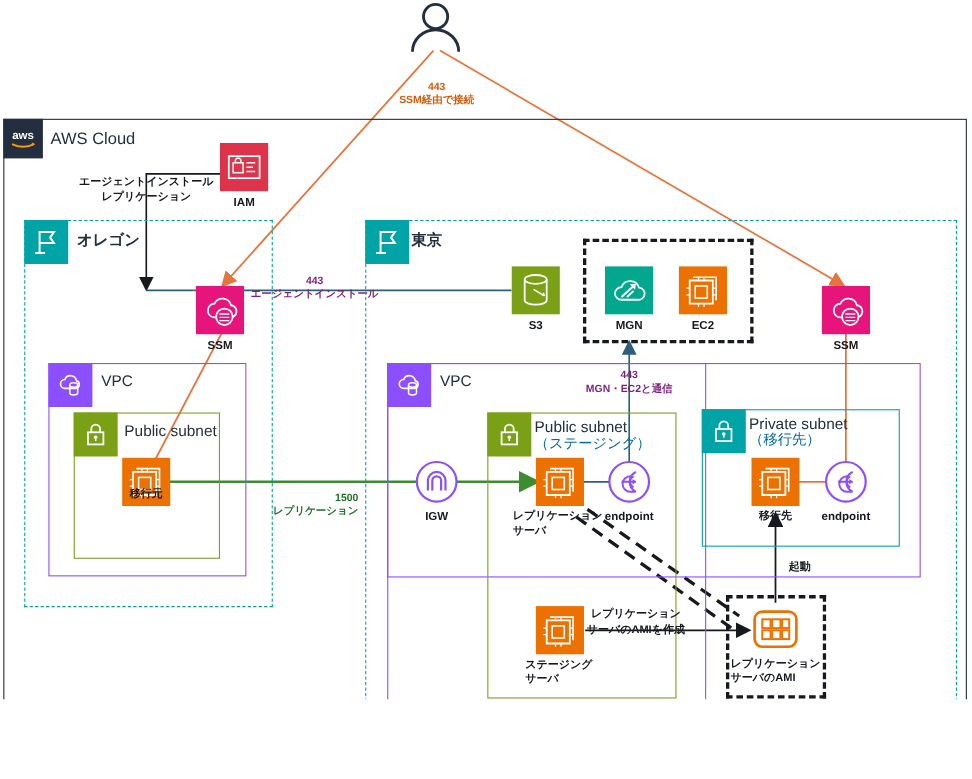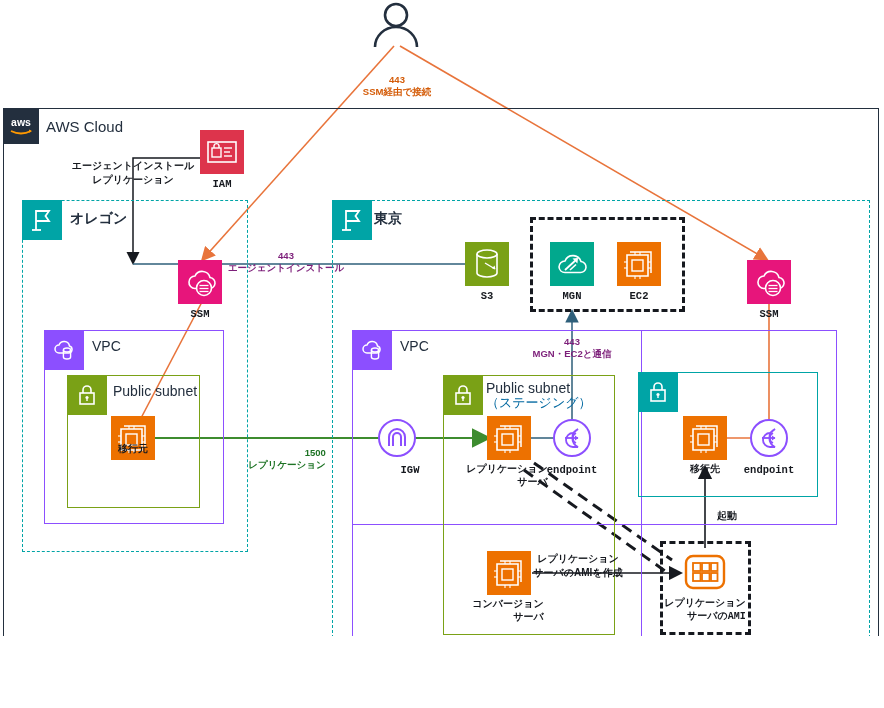--- a/index.html
+++ b/index.html
@@ -42,25 +42,24 @@
   .badge-label .sub{display:block;font-size:13px;color:#0369a1;}
 
   
   .svc{position:absolute;width:44px;height:44px;}
   .svc-sq{width:44px;height:44px;display:block;}
   .svc-label{
     position:absolute;
     font-size:10.5px;
     font-weight:bold;
     color:#16191F;
-    text-align:right;
+    text-align:left;
     line-height:1.25;
     white-space:nowrap;
     transform:translateX(-50%);
-    font-family:Liberation Mono, monospace;
   }
   .svc-label.jp{font-size:10px;}
 
   
   .conn-label{
     position:absolute;
     text-align:center;
     line-height:1.3;
     white-space:nowrap;
     transform:translateX(-50%);
@@ -339,21 +338,21 @@
   </div>
   <div class="badge-label" style="left:400px;top:338px;">VPC</div>
 
   <div class="abs" style="left:377px;top:418px;width:40px;height:40px;">
     <svg width="40" height="40" viewBox="0 0 40 40">
       <circle cx="20" cy="20" r="18" fill="#ffffff" stroke="#8C4FFF" stroke-width="2"></circle>
       <path d="M12,28 L12,19 a8,8 0 0 1 16,0 L28,28" fill="none" stroke="#8C4FFF" stroke-width="2"></path>
       <path d="M16,28 L16,19 a4,4 0 0 1 8,0 L24,28" fill="none" stroke="#8C4FFF" stroke-width="2"></path>
     </svg>
   </div>
-  <div class="svc-label" style="left:410px;top:464px;">IGW</div>
+  <div class="svc-label" style="left:397px;top:464px;">IGW</div>
 
   <div class="box subnet-green" style="left:443px;top:375px;width:172px;height:260px;"></div>
   <div class="badge" style="left:443px;top:375px;background:#7AA116;">
     <svg width="24" height="24" viewBox="0 0 24 24">
       <rect x="5" y="10" width="14" height="11" fill="none" stroke="#ffffff" stroke-width="1.6"></rect>
       <path d="M8,10 L8,7 A4,4 0 0 1 16,7 L16,10" fill="none" stroke="#ffffff" stroke-width="1.6"></path>
       <circle cx="12" cy="14.5" r="1.6" fill="#ffffff"></circle>
       <line x1="12" y1="15.5" x2="12" y2="18" stroke="#ffffff" stroke-width="1.4"></line>
     </svg>
   </div>
@@ -404,37 +403,41 @@
       <line x1="23" y1="13" x2="23" y2="10" stroke="#ffffff" stroke-width="1.1"></line>
       <line x1="10" y1="20" x2="7" y2="20" stroke="#ffffff" stroke-width="1.1"></line>
       <line x1="10" y1="26" x2="7" y2="26" stroke="#ffffff" stroke-width="1.1"></line>
       <line x1="31" y1="20" x2="34" y2="20" stroke="#ffffff" stroke-width="1.1"></line>
       <line x1="31" y1="26" x2="34" y2="26" stroke="#ffffff" stroke-width="1.1"></line>
       <line x1="18" y1="34" x2="18" y2="37" stroke="#ffffff" stroke-width="1.1"></line>
       <line x1="23" y1="34" x2="23" y2="37" stroke="#ffffff" stroke-width="1.1"></line>
     </svg>
   </div>
   <div class="svc-label jp" style="left:508px;top:599px;">
-    <span>コンバージョン</span><br>
+    <span>ステージング</span><br>
     <span>サーバ</span>
   </div>
 
   <div class="plain-label" style="left:578px;top:552px;">
     <span>レプリケーション</span><br>
     <span>サーバのAMIを作成</span>
   </div>
 
   <div class="box subnet-teal" style="left:638px;top:372px;width:180px;height:125px;"></div>
   <div class="badge" style="left:638px;top:372px;background:#00A4A6;">
     <svg width="24" height="24" viewBox="0 0 24 24">
       <rect x="5" y="10" width="14" height="11" fill="none" stroke="#ffffff" stroke-width="1.6"></rect>
       <path d="M8,10 L8,7 A4,4 0 0 1 16,7 L16,10" fill="none" stroke="#ffffff" stroke-width="1.6"></path>
       <circle cx="12" cy="14.5" r="1.6" fill="#ffffff"></circle>
       <line x1="12" y1="15.5" x2="12" y2="18" stroke="#ffffff" stroke-width="1.4"></line>
     </svg>
+  </div>
+  <div class="badge-label" style="left:681px;top:377px;">
+    <span>Private subnet</span>
+    <span class="sub">（移行先）</span>
   </div>
 
   <div class="svc" style="left:683px;top:416px;">
     <svg class="svc-sq" viewBox="0 0 44 44">
       <rect width="44" height="44" fill="#ED7100"></rect>
       <path d="M13,10 L34,10 L34,31" fill="none" stroke="#ffffff" stroke-width="1.5"></path>
       <path d="M10,13 L31,13 L31,34 L10,34 z" fill="none" stroke="#ffffff" stroke-width="1.6"></path>
       <rect x="15" y="18" width="11" height="11" fill="none" stroke="#ffffff" stroke-width="1.4"></rect>
       <line x1="18" y1="13" x2="18" y2="10" stroke="#ffffff" stroke-width="1.1"></line>
       <line x1="23" y1="13" x2="23" y2="10" stroke="#ffffff" stroke-width="1.1"></line>

